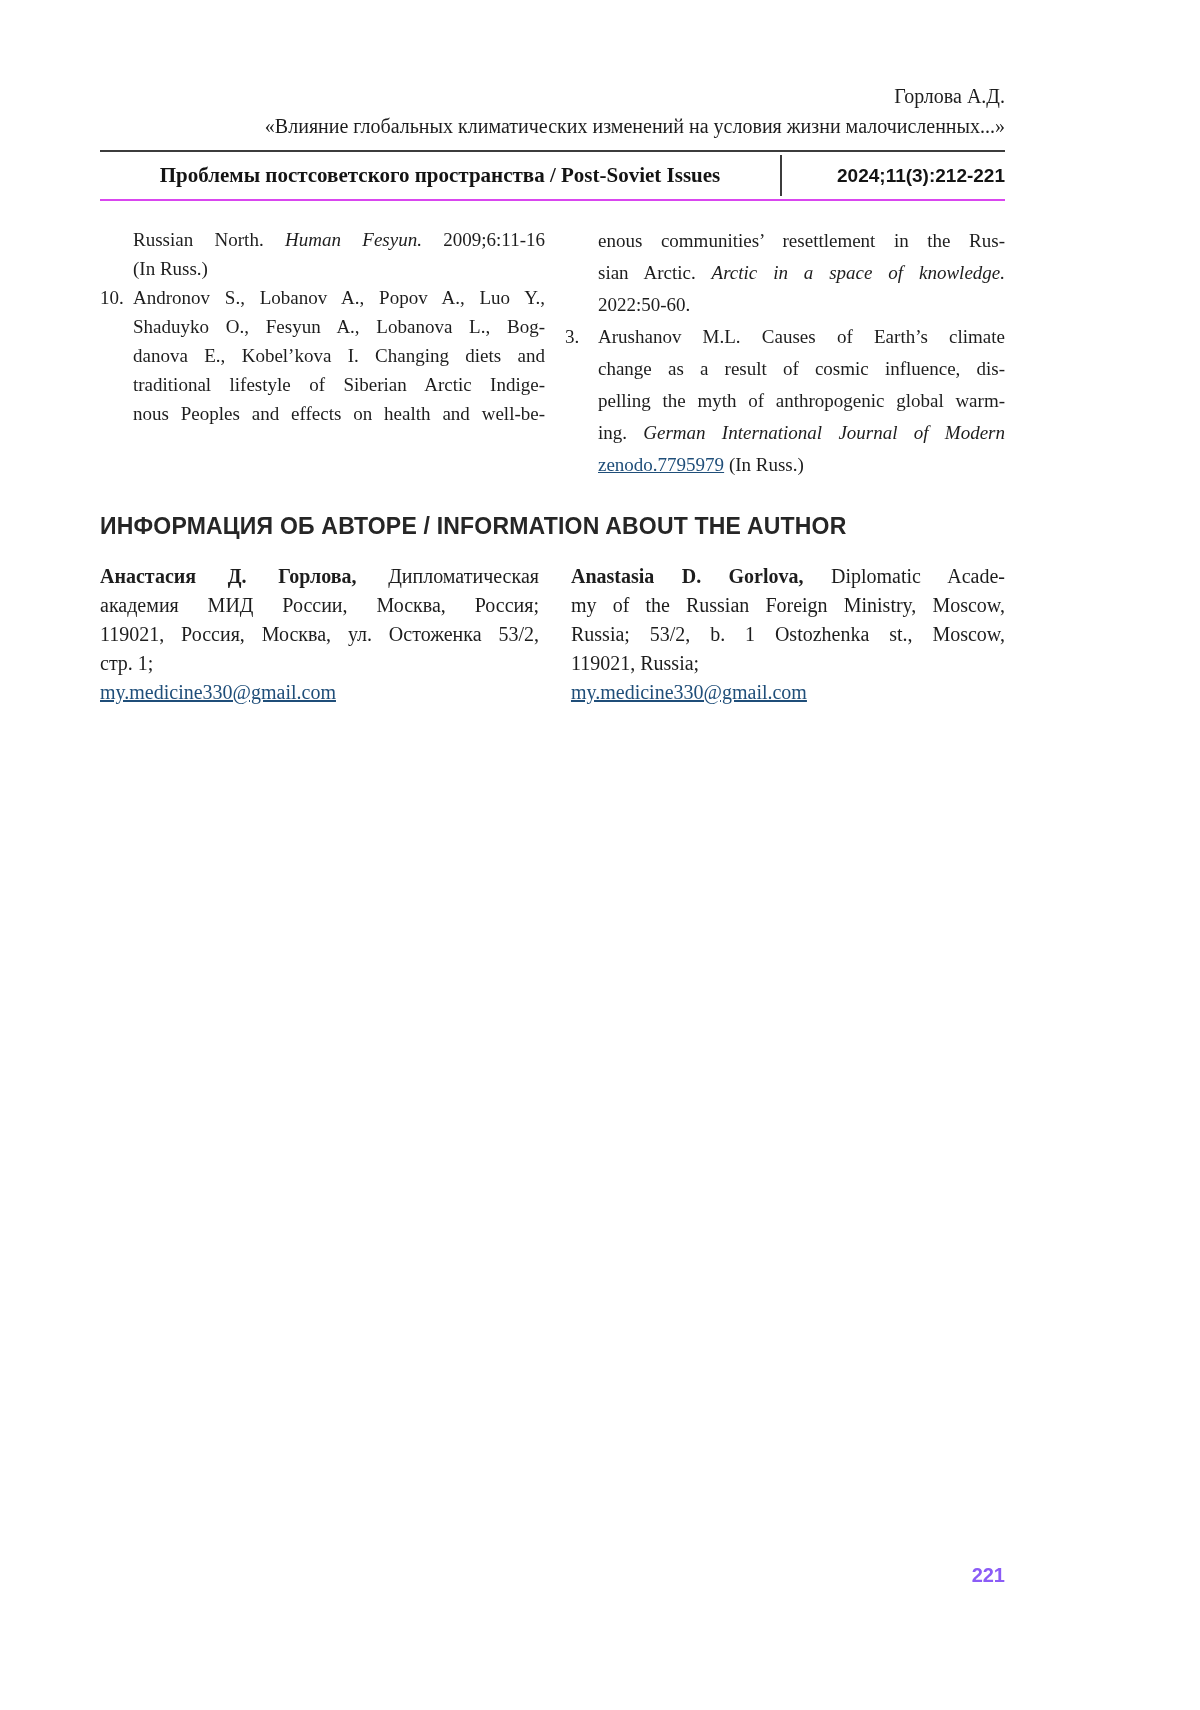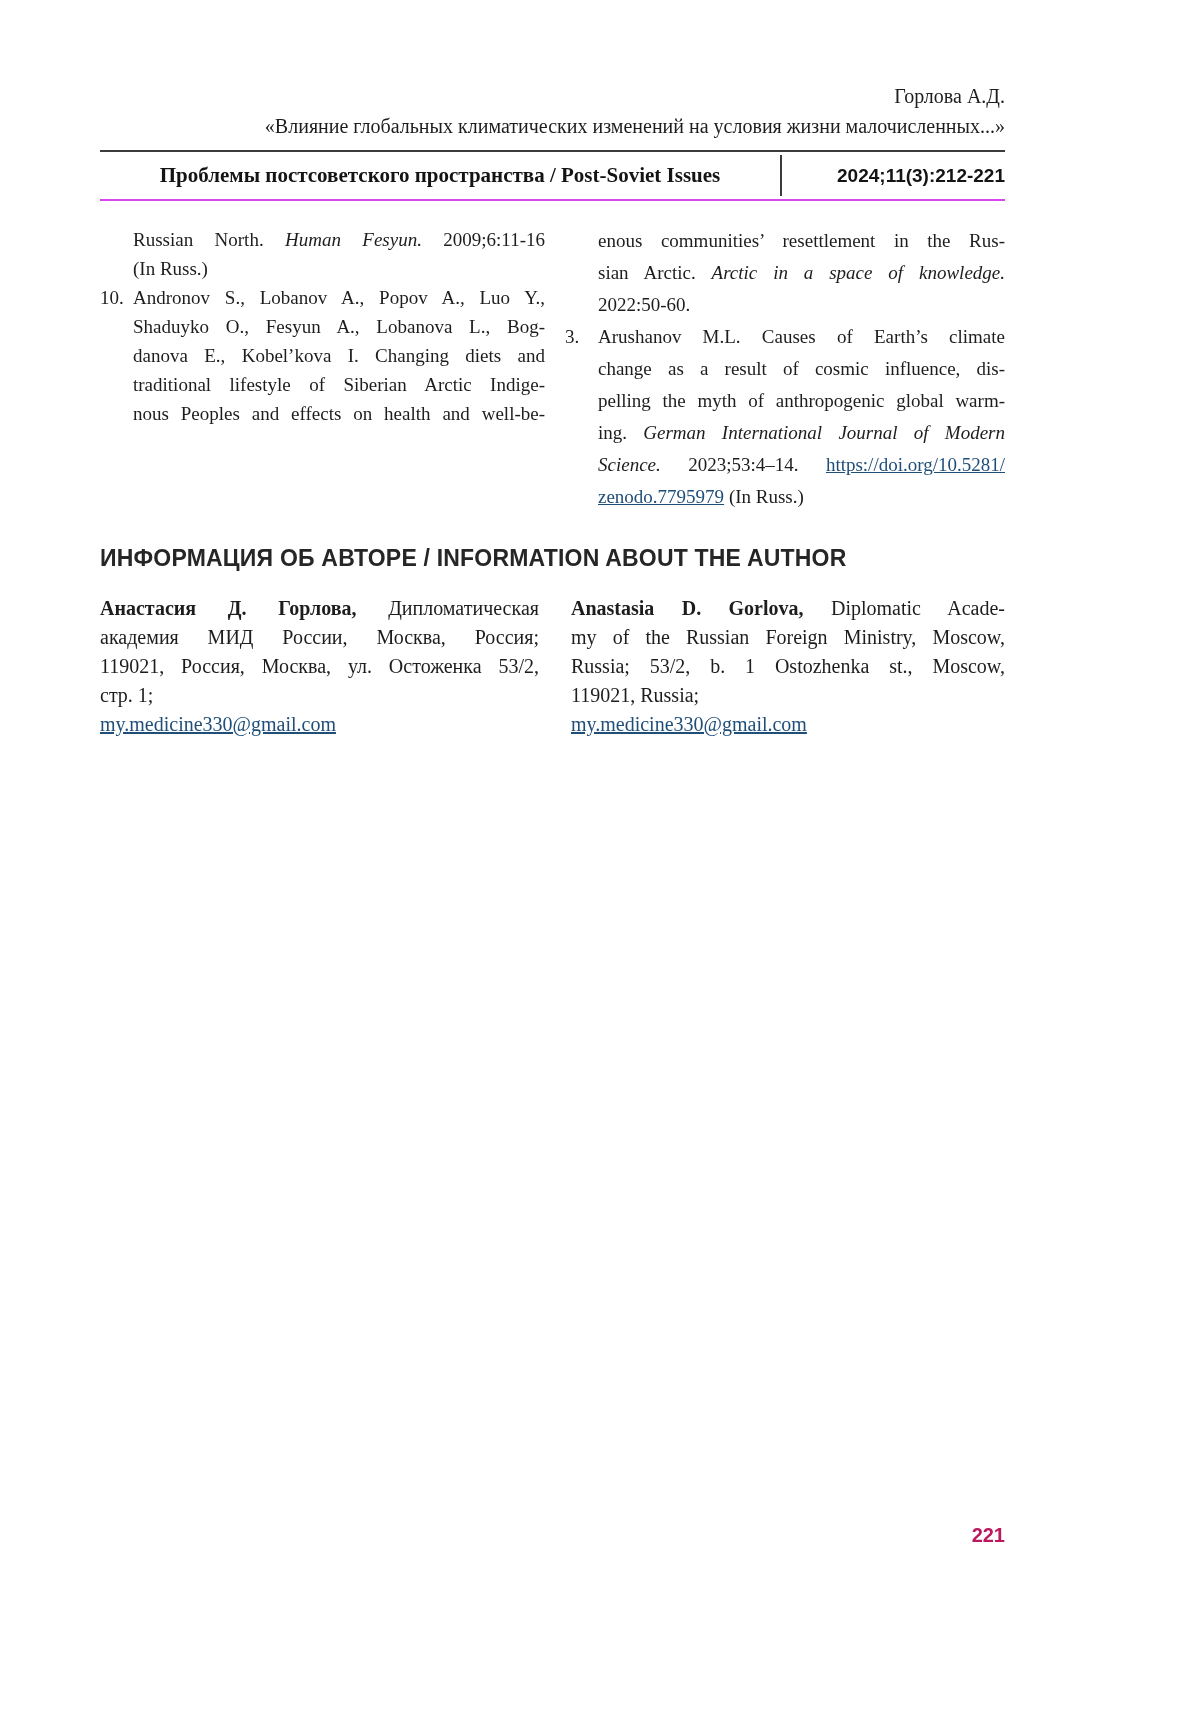--- a/index.html
+++ b/index.html
@@ -51,22 +51,22 @@
     color: #262626;
     letter-spacing: 0.2px;
   }
 
   .authors { display: flex; gap: 32px; margin-top: 22px; }
   .author-col { font-size: 20px; line-height: 29px; }
   .author-col.left  { width: 445px; }
   .author-col.right { width: 440px; }
 
   .page-number {
-    position: absolute; top: 1524px; right: 0;
-    font-family: "Liberation Sans", sans-serif; font-weight: bold; font-size: 20px; color: #be185d;
+    position: absolute; top: 1564px; right: 0;
+    font-family: "Liberation Sans", sans-serif; font-weight: bold; font-size: 20px; color: #8b5cf6;
   }
 </style>
 </head>
 <body>
 
 <div class="page">
 
   <div class="hdr-author">Горлова А.Д.</div>
   <div class="hdr-title">«Влияние глобальных климатических изменений на условия жизни малочисленных...»</div>
 
@@ -98,21 +98,20 @@
           <div class="line j"><span>enous communities’ resettlement in the Rus-</span></div>
           <div class="line j"><span>sian Arctic. </span><span class="it">Arctic in a space of knowledge.</span></div>
           <div class="line"><span>2022:50-60.</span></div>
         </div>
         <div class="ref-item">
           <span class="ref-num">3.</span>
           <div class="line j"><span>Arushanov M.L. Causes of Earth’s climate</span></div>
           <div class="line j"><span>change as a result of cosmic influence, dis-</span></div>
           <div class="line j"><span>pelling the myth of anthropogenic global warm-</span></div>
           <div class="line j"><span>ing. </span><span class="it">German International Journal of Modern</span></div>
-          <div class="line j"><span class="it">Science.</span><span> 2023;53:4–14. </span><span class="lnk">https://doi.org/10.5281/</span></div>
           <div class="line"><span class="lnk">zenodo.7795979</span><span> (In Russ.)</span></div>
         </div>
       </div>
   </div>
 
   <div class="section-heading">ИНФОРМАЦИЯ ОБ АВТОРЕ / INFORMATION ABOUT THE AUTHOR</div>
 
   <div class="authors">
     <div class="author-col left">
         <div class="line j"><span class="bd">Анастасия Д. Горлова,</span><span> Дипломатическая</span></div>

